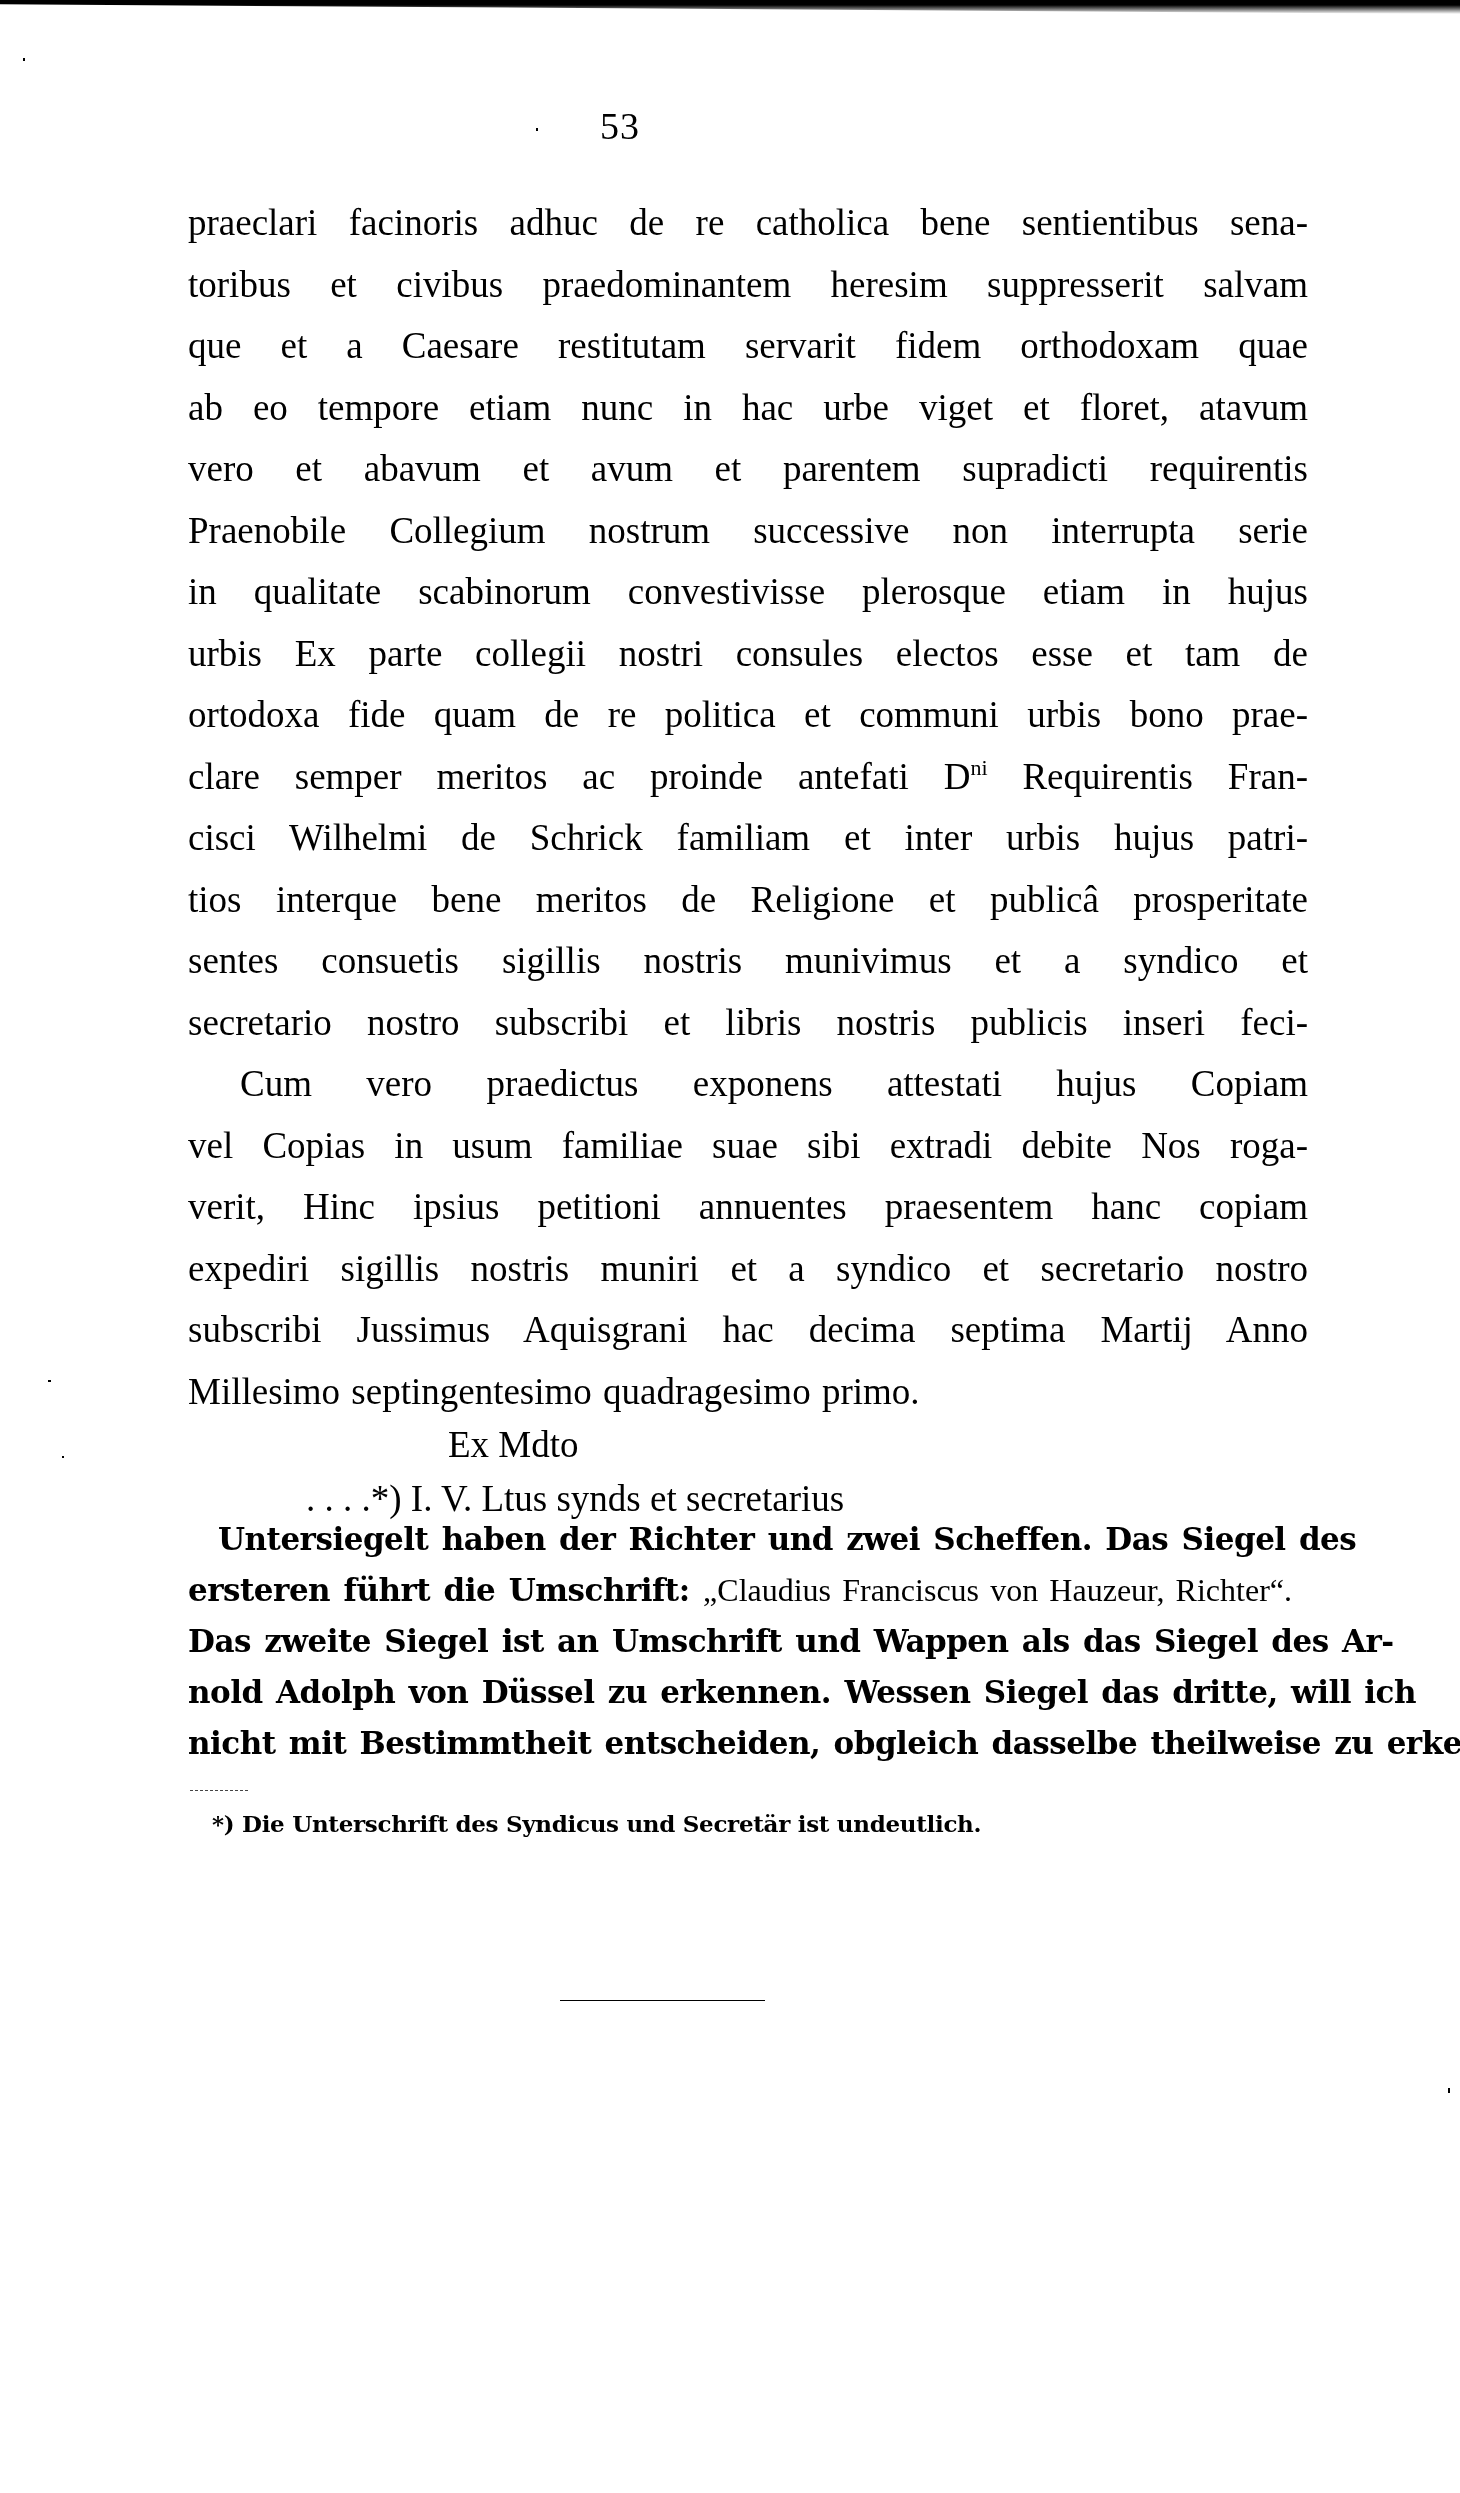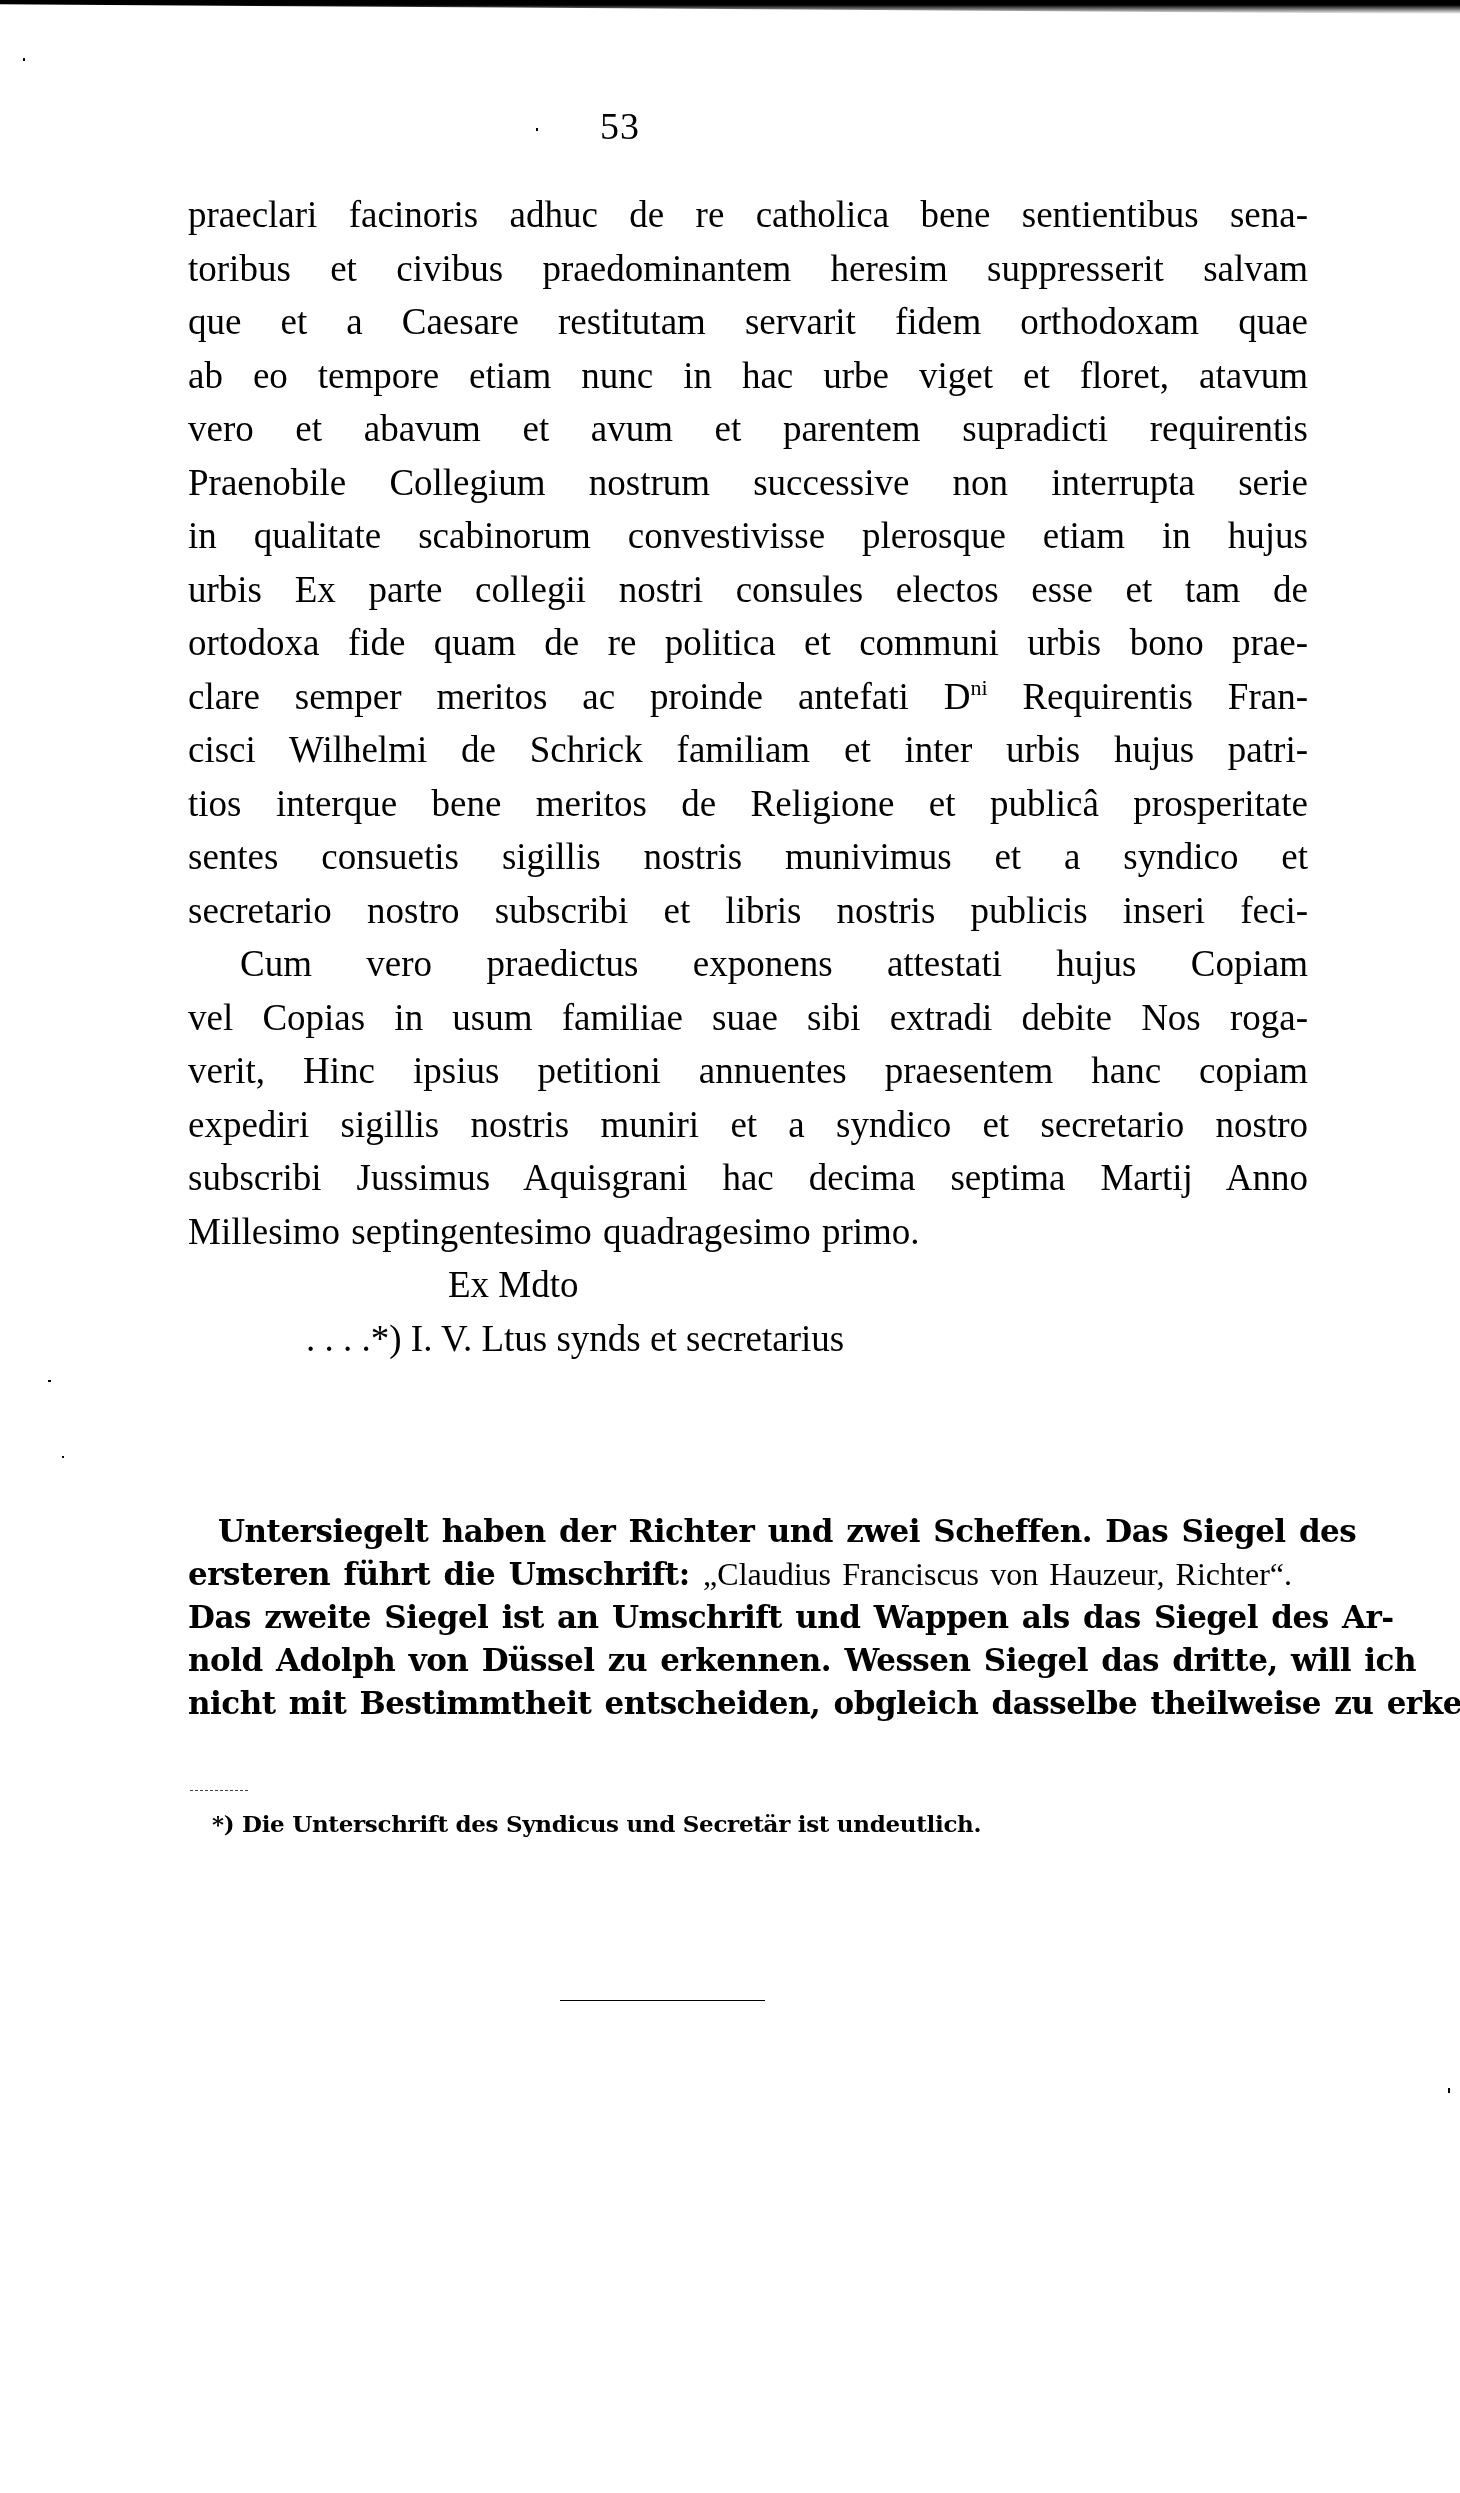--- a/index.html
+++ b/index.html
@@ -42,20 +42,21 @@
     margin: 0;
     text-align: justify;
     text-align-last: left;
   }
   .line {
     display: block;
     text-align: justify;
     text-align-last: justify;
     white-space: nowrap;
     word-spacing: 2px;
+    margin-top: 8px;
   }
   .line.last {
     text-align-last: left;
   }
   .indent { padding-left: 52px; }
   sup {
     font-size: 22px;
     line-height: 0;
     vertical-align: 14px;
   }

